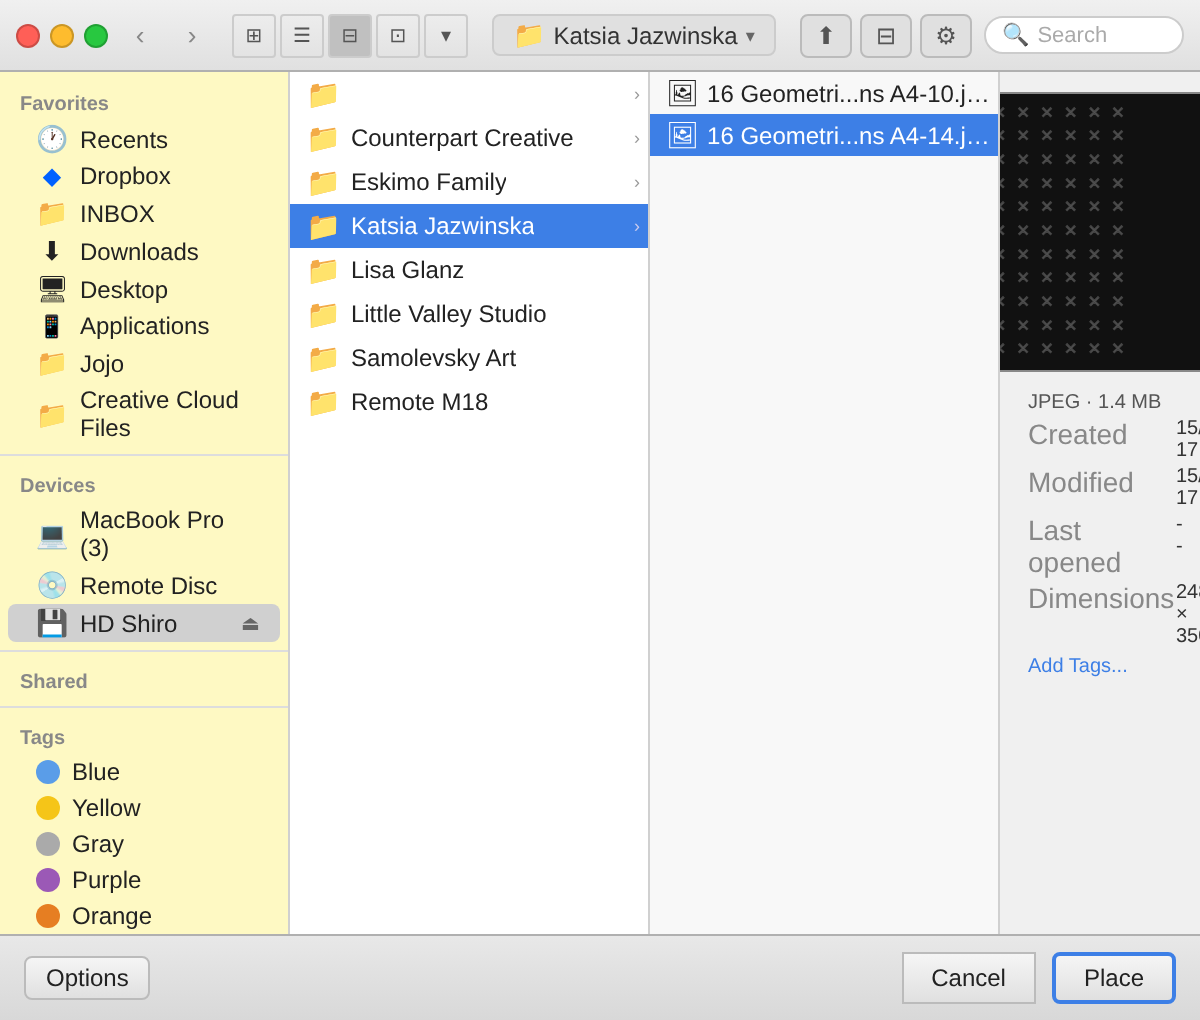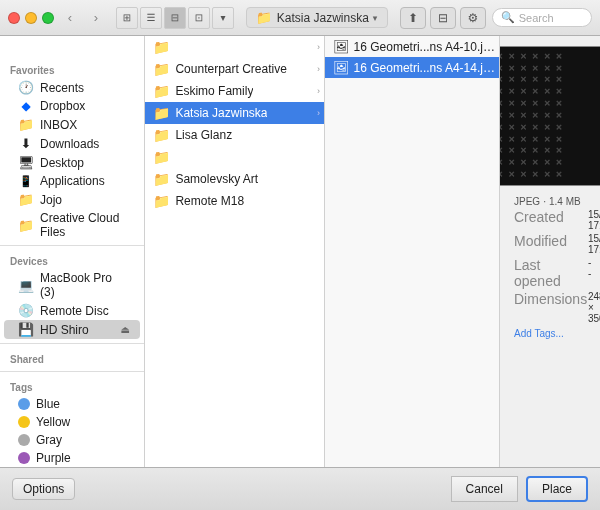--- a/index.html
+++ b/index.html
@@ -127,25 +127,25 @@
     
     .content-area {
       display: flex;
       flex: 1;
       overflow: hidden;
     }
 
     
     .sidebar {
       width: 145px;
-      background: #ffffff;
+      background: #fef9c3;
       border-right: 1px solid #d0d0d0;
       overflow-y: auto;
       flex-shrink: 0;
-      padding: 23px 0;
+      padding: 5px 0;
     }
     .sidebar-section-title {
       font-size: 10px;
       font-weight: 700;
       color: #888;
       padding: 6px 10px 2px 10px;
       text-transform: none;
       letter-spacing: 0;
     }
     .sidebar-item {
@@ -519,20 +519,21 @@
       </div>
       <div class="column-item">
         <div class="item-left">
           <span class="folder-icon-blue">📁</span>
           <span class="item-name">Lisa Glanz</span>
         </div>
       </div>
       <div class="column-item">
         <div class="item-left">
           <span class="folder-icon-blue">📁</span>
+          <span class="item-name">Little Valley Studio</span>
         </div>
       </div>
       <div class="column-item">
         <div class="item-left">
           <span class="folder-icon-blue">📁</span>
           <span class="item-name">Samolevsky Art</span>
         </div>
       </div>
       <div class="column-item">
         <div class="item-left">

